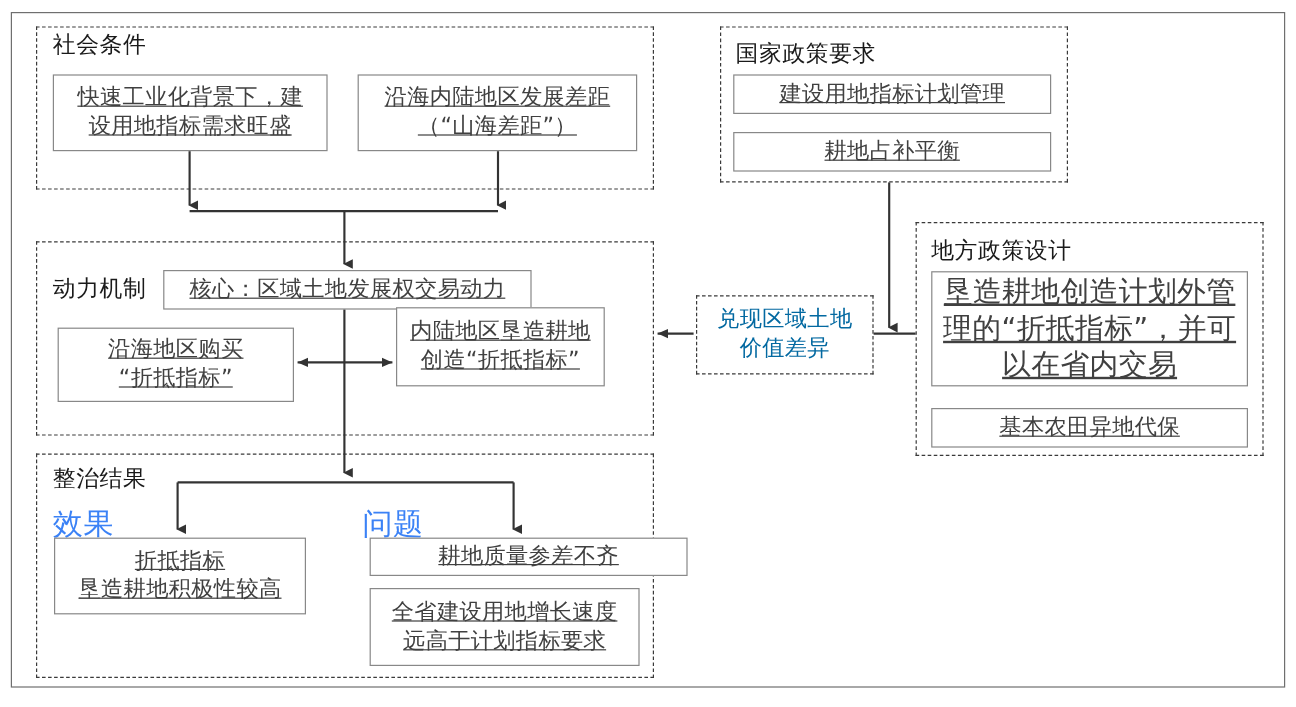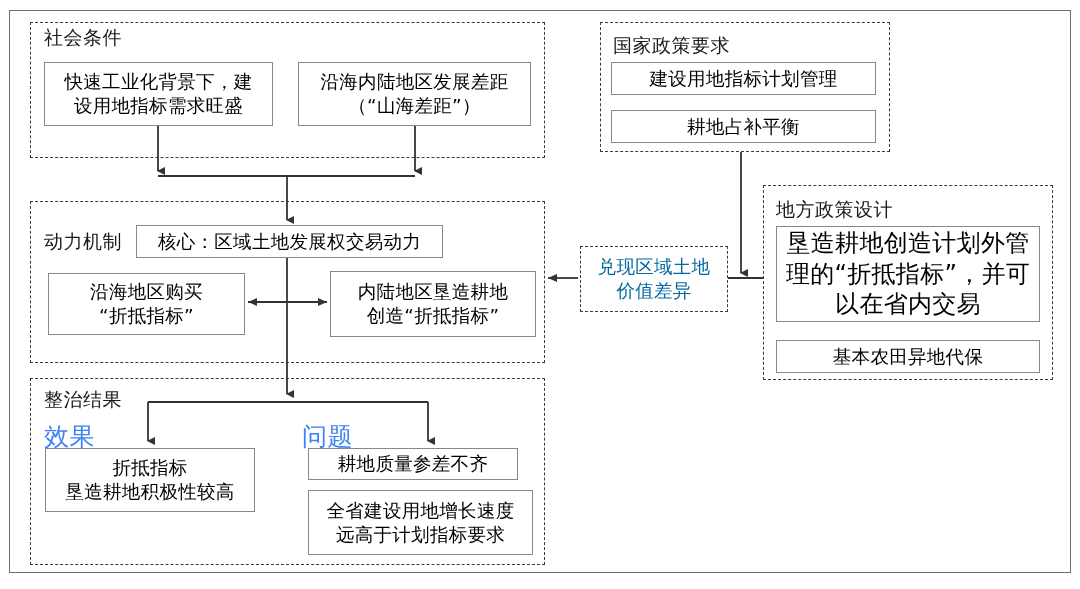--- a/index.html
+++ b/index.html
@@ -45,25 +45,26 @@
   
   .box {
     position: absolute;
     border: 1.4px solid #888888;
     box-sizing: border-box;
     background: #ffffff;
     display: flex;
     align-items: center;
     justify-content: center;
     text-align: center;
-    color: #000000;
+    color: #404040;
     font-size: 18.5px;
     line-height: 1.28;
     letter-spacing: 0.3px;
     padding: 2px 4px;
+    text-decoration: underline;
   }
   .box.tight { font-size: 24px; }
   
   .box-dashed {
     position: absolute;
     border: 1.5px dashed #3a3a3a;
     box-sizing: border-box;
     background: #ffffff;
     display: flex;
     align-items: center;
@@ -133,21 +134,21 @@
     <span>
       <span>沿海地区购买</span><br>
       <span>“折抵指标”</span>
     </span>
   </div>
 
   <div class="box" style="left:136px; top:225px; width:307px; height:33px;">
     <span>核心：区域土地发展权交易动力</span>
   </div>
 
-  <div class="box" style="left:330px; top:271px; width:206px; height:66px;">
+  <div class="box" style="left:330px; top:256px; width:174px; height:66px;">
     <span>
       <span>内陆地区垦造耕地</span><br>
       <span>创造“折抵指标”</span>
     </span>
   </div>
 
   <div class="box-dashed" style="left:580px; top:246px; width:148px; height:66px;">
     <span>
       <span>兑现区域土地</span><br>
       <span>价值差异</span>
@@ -176,21 +177,21 @@
 
   <div class="sublabel" style="left:302px; top:424px;">问题</div>
 
   <div class="box" style="left:45px; top:448px; width:210px; height:64px;">
     <span>
       <span>折抵指标</span><br>
       <span>垦造耕地积极性较高</span>
     </span>
   </div>
 
-  <div class="box" style="left:308px; top:448px; width:210px; height:32px;">
+  <div class="box" style="left:308px; top:448px; width:265px; height:32px;">
     <span>耕地质量参差不齐</span>
   </div>
 
   <div class="box" style="left:308px; top:490px; width:225px; height:65px;">
     <span>
       <span>全省建设用地增长速度</span><br>
       <span>远高于计划指标要求</span>
     </span>
   </div>
 

